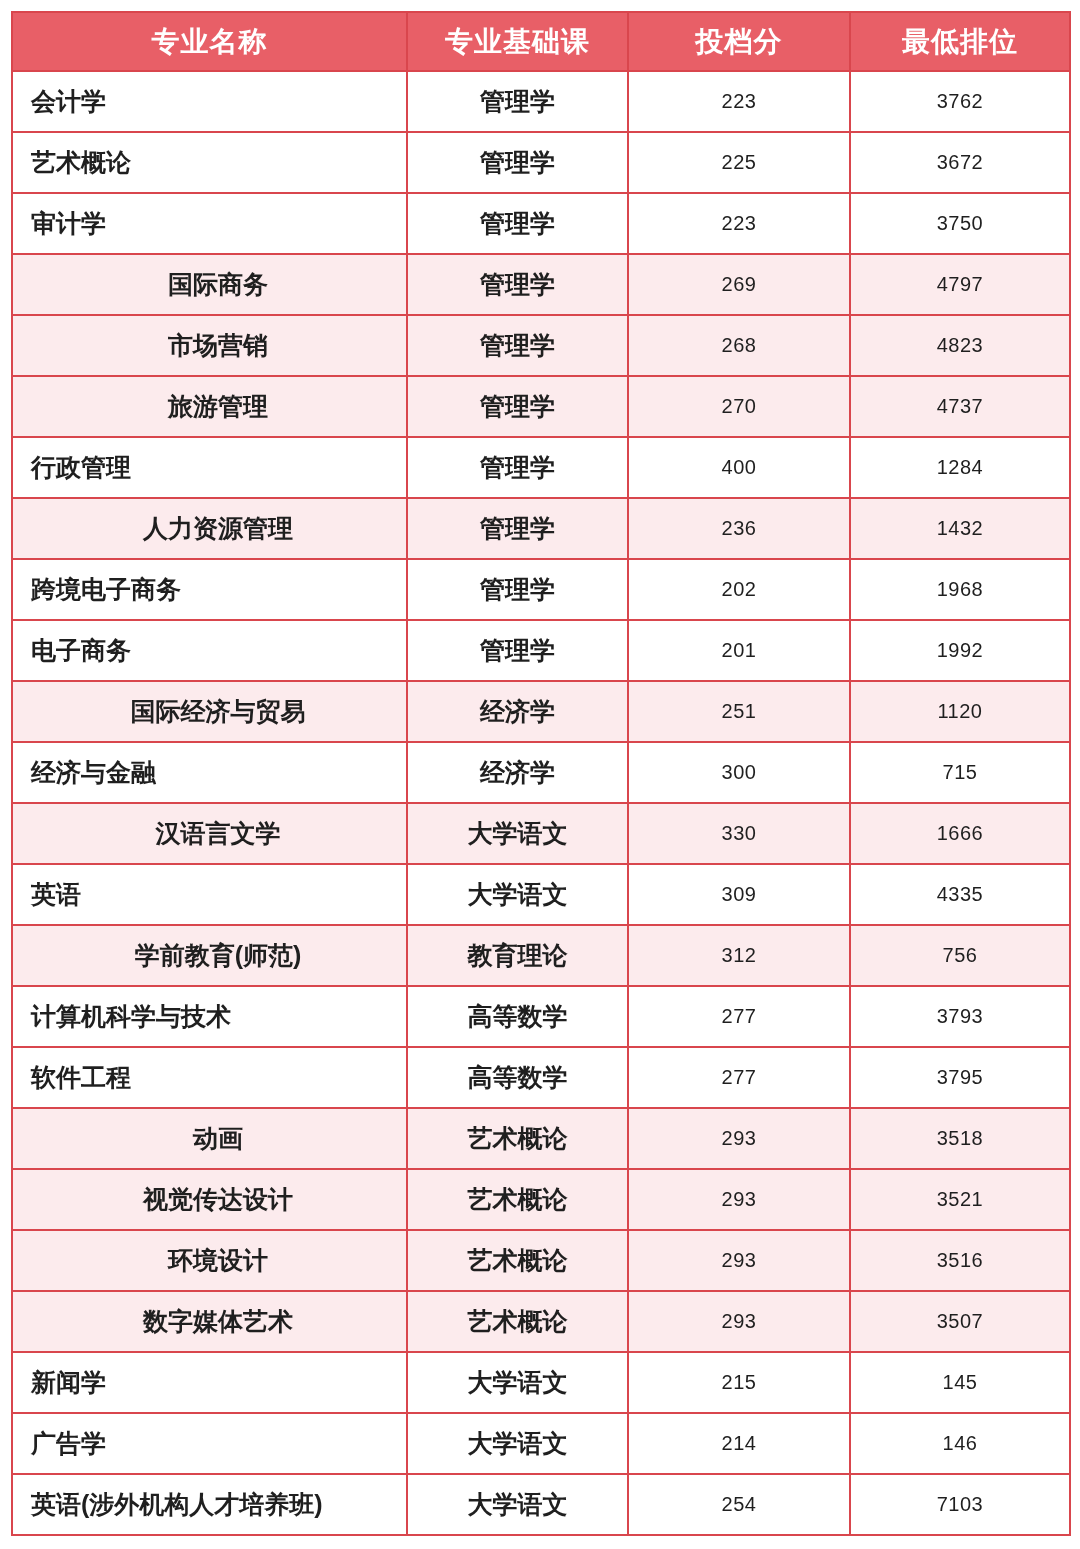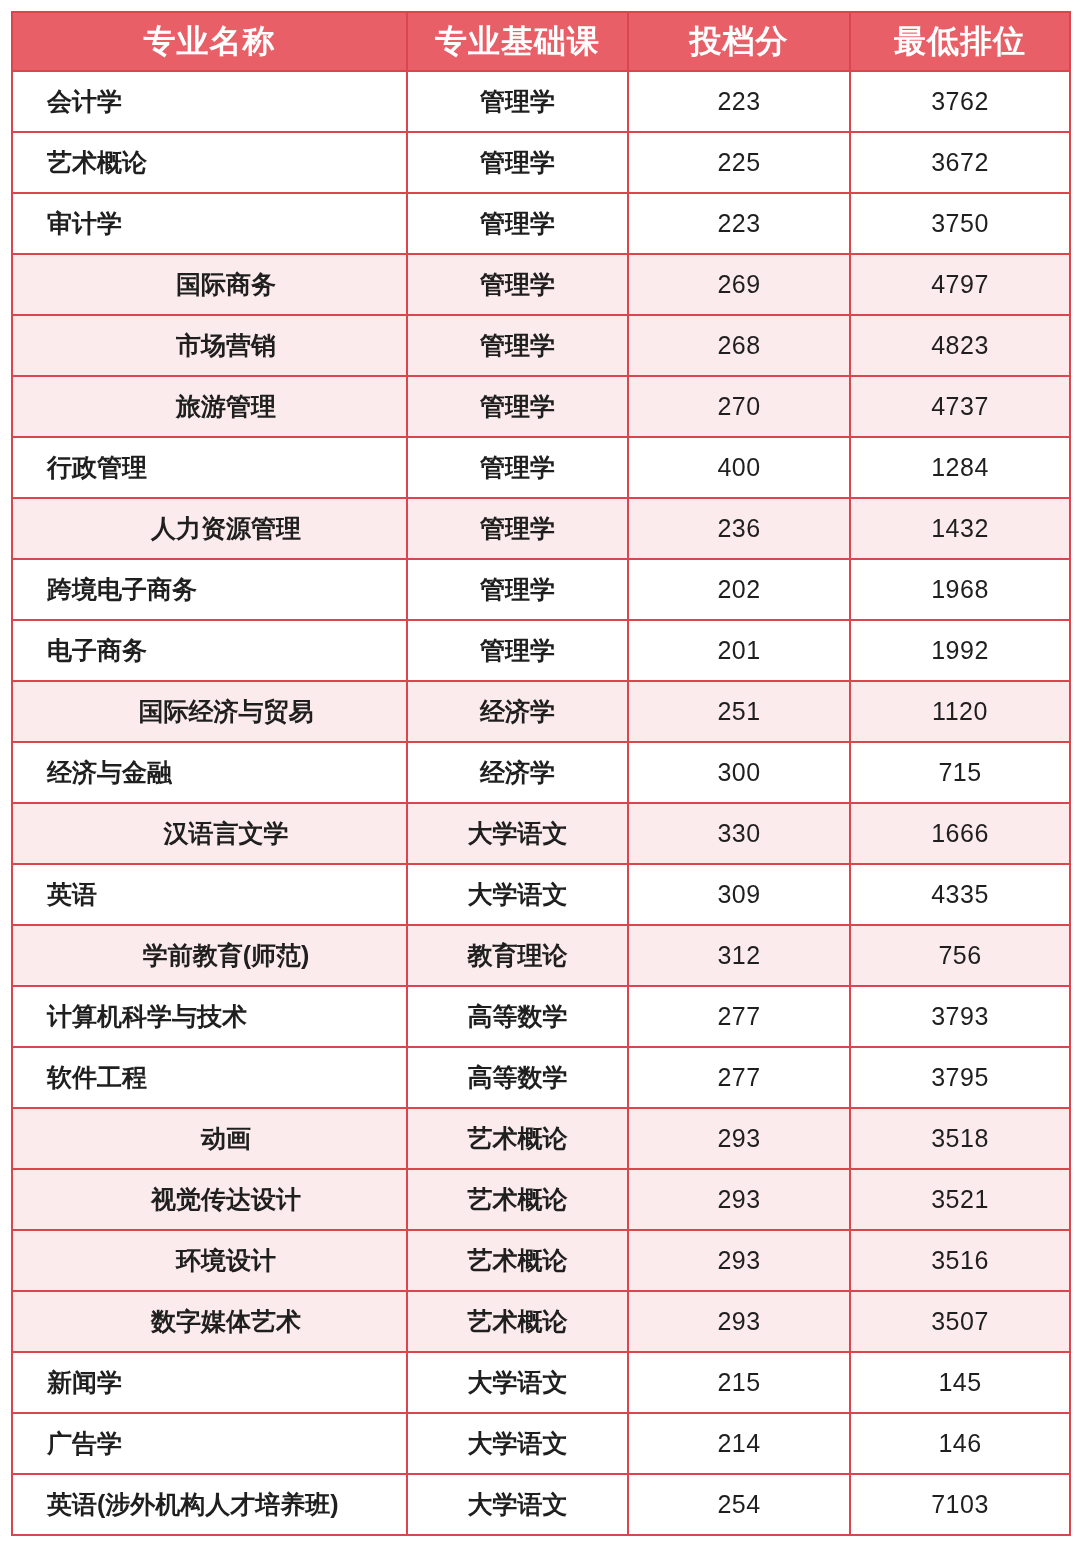--- a/index.html
+++ b/index.html
@@ -28,39 +28,39 @@
     border: 2px solid var(--border-color, #D9464D);
     text-align: center;
     vertical-align: middle;
     overflow: hidden;
     white-space: nowrap;
   }
   table.score-table th {
     height: 55px;
     background: var(--header-bg, #E85F67);
     color: var(--header-text, #FFFFFF);
-    font-size: 32px;
+    font-size: 28px;
     font-weight: bold;
     letter-spacing: 1px;
   }
   table.score-table td {
     height: 57px;
     background: var(--row-white, #FFFFFF);
     color: var(--cell-text, #1F1F1F);
     font-size: 25px;
     font-weight: bold;
   }
   table.score-table td.num {
     font-weight: normal;
-    font-size: 25px;
+    font-size: 20px;
     letter-spacing: 0.5px;
   }
   table.score-table td.left {
     text-align: left;
-    padding-left: 34px;
+    padding-left: 18px;
   }
   table.score-table tr.shaded td {
     background: var(--row-pink, #FCEBED);
     text-align: center;
   }
 </style>
 </head>
 <body>
 
 <div class="table-wrap">

